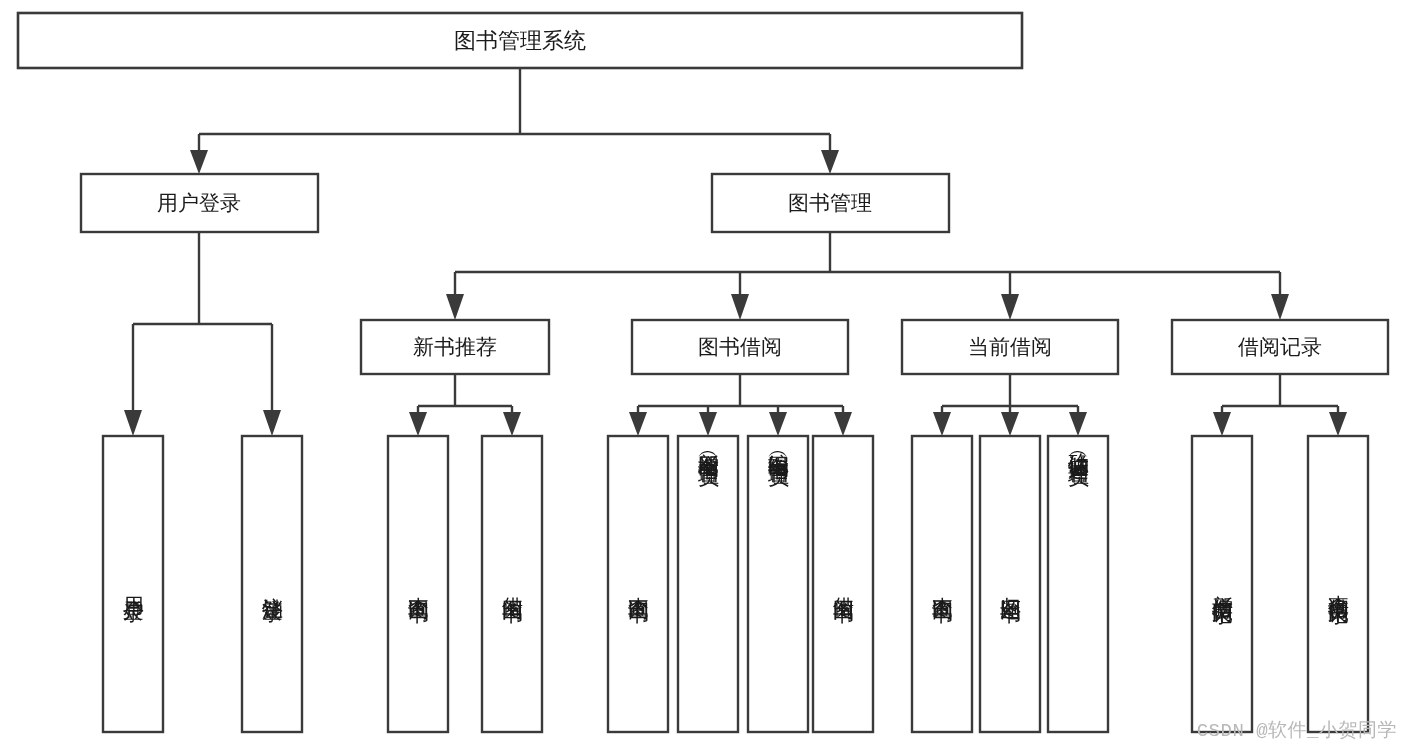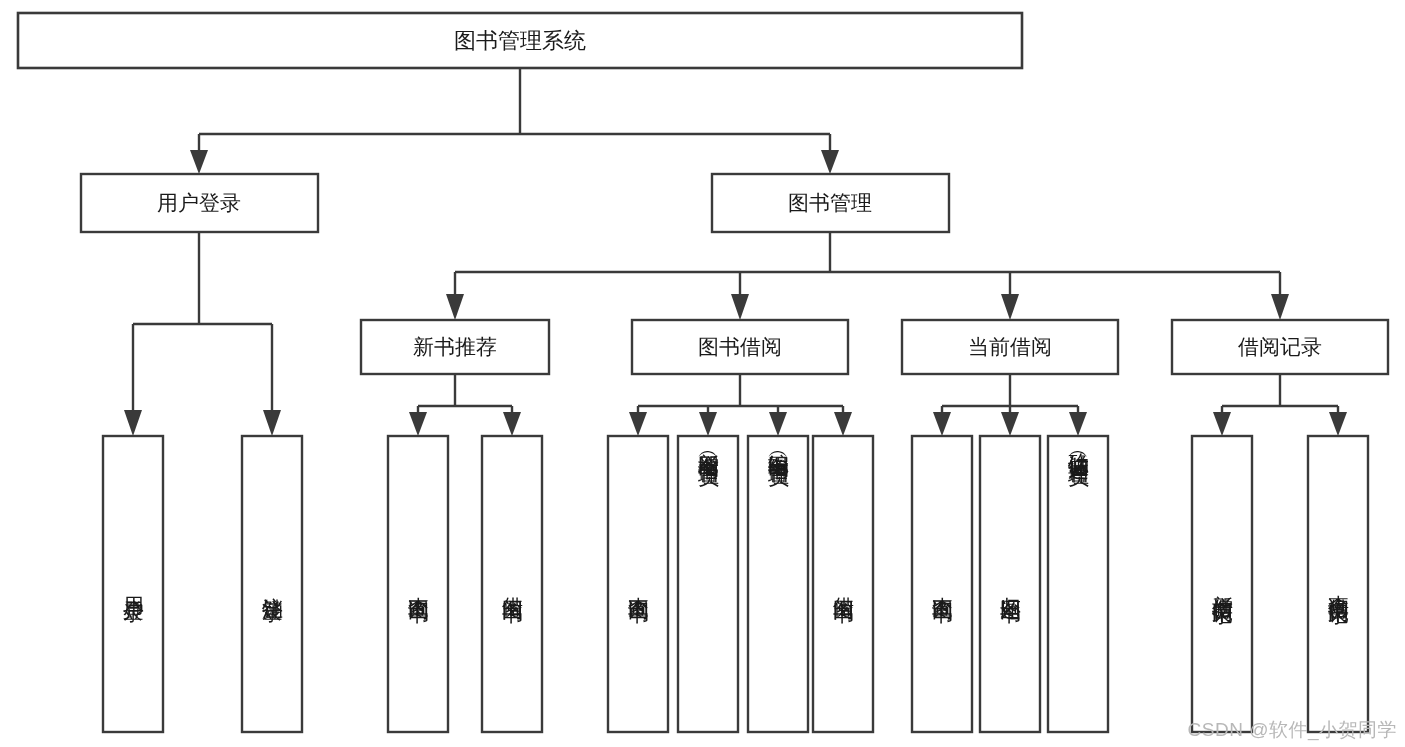--- a/index.html
+++ b/index.html
@@ -70,21 +70,21 @@
     writing-mode: vertical-rl;
     text-orientation: upright;
     letter-spacing: 2px;
     line-height: 1;
     white-space: nowrap;
   }
   .watermark {
     position: absolute;
     right: 8px;
     bottom: 4px;
-    font-family: Liberation Sans, sans-serif;
+    font-family: Liberation Mono, monospace;
     font-size: 19px;
     color: #b8b8b8;
     letter-spacing: 0.5px;
     white-space: nowrap;
   }
 </style>
 </head>
 <body>
 
 <div id="diagram-root">

